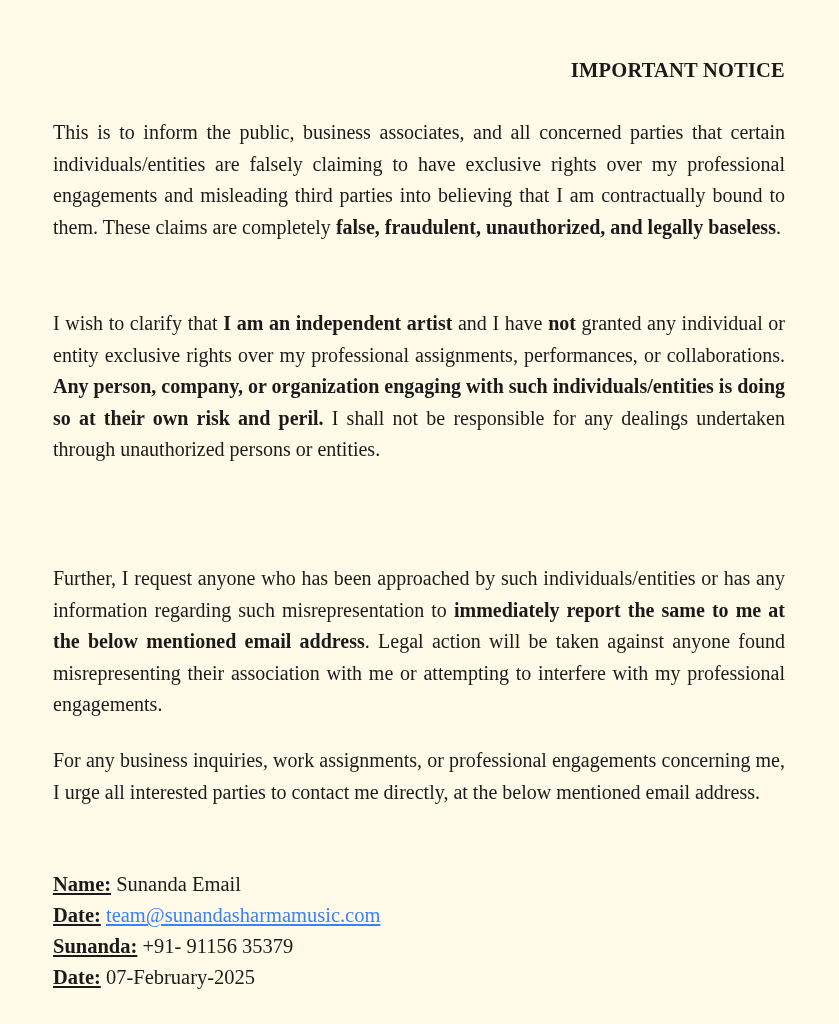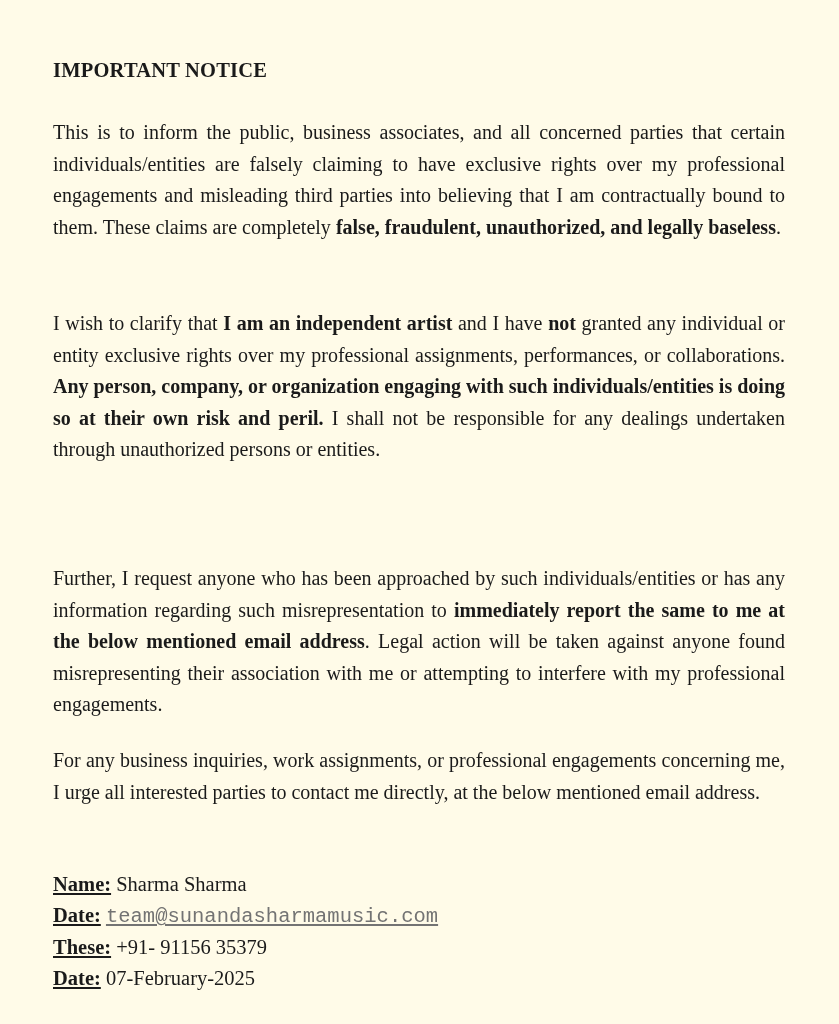--- a/index.html
+++ b/index.html
@@ -19,21 +19,21 @@
       position: absolute;
       left: 53px;
       top: 0;
       width: 732px;
     }
     .title {
       position: absolute;
       top: 57px;
       left: 0;
       width: 732px;
-      text-align: left;
+      text-align: right;
       font-weight: bold;
       font-size: 20.5px;
       letter-spacing: 0.2px;
       line-height: 26px;
       margin: 0;
     }
     .para {
       position: absolute;
       left: 0;
       width: 732px;
@@ -71,28 +71,28 @@
   <h1 class="title">IMPORTANT NOTICE</h1>
 
   <p class="para" id="p1"><span>This is to inform the public, business associates, and all concerned parties that certain individuals/entities are falsely claiming to have exclusive rights over my professional engagements and misleading third parties into believing that I am contractually bound to them. These claims are completely </span><b>false, fraudulent, unauthorized, and legally baseless</b><span>.</span></p>
   <p class="para" id="p2"><span>I wish to clarify that </span><b>I am an independent artist</b><span> and I have </span><b>not</b><span> granted any individual or entity exclusive rights over my professional assignments, performances, or collaborations. </span><b>Any person, company, or organization engaging with such individuals/entities is doing so at their own risk and peril.</b><span> I shall not be responsible for any dealings undertaken through unauthorized persons or entities.</span></p>
   <p class="para" id="p3"><span>Further, I request anyone who has been approached by such individuals/entities or has any information regarding such misrepresentation to </span><b>immediately report the same to me at the below mentioned email address</b><span>. Legal action will be taken against anyone found misrepresenting their association with me or attempting to interfere with my professional engagements.</span></p>
   <p class="para" id="p4"><span>For any business inquiries, work assignments, or professional engagements concerning me, I urge all interested parties to contact me directly, at the below mentioned email address.</span></p>
 
   <div class="contact">
     <div class="contact-row">
       <span class="lbl">Name:</span>
-      <span>Sharma Sharma</span>
+      <span>Sunanda Email</span>
     </div>
     <div class="contact-row">
       <span class="lbl">Date:</span>
-      <a class="email-link" title="team@sunandasharmamusic.com" style="color: #737373; font-family: Liberation Mono, monospace;">team@sunandasharmamusic.com</a>
+      <a class="email-link" title="team@sunandasharmamusic.com" style="color: #3b82f6;">team@sunandasharmamusic.com</a>
     </div>
     <div class="contact-row">
-      <span class="lbl">These:</span>
+      <span class="lbl">Sunanda:</span>
       <span>+91- 91156 35379</span>
     </div>
     <div class="contact-row">
       <span class="lbl">Date:</span>
       <span>07-February-2025</span>
     </div>
   </div>
 </div>
 
 </body></html>

